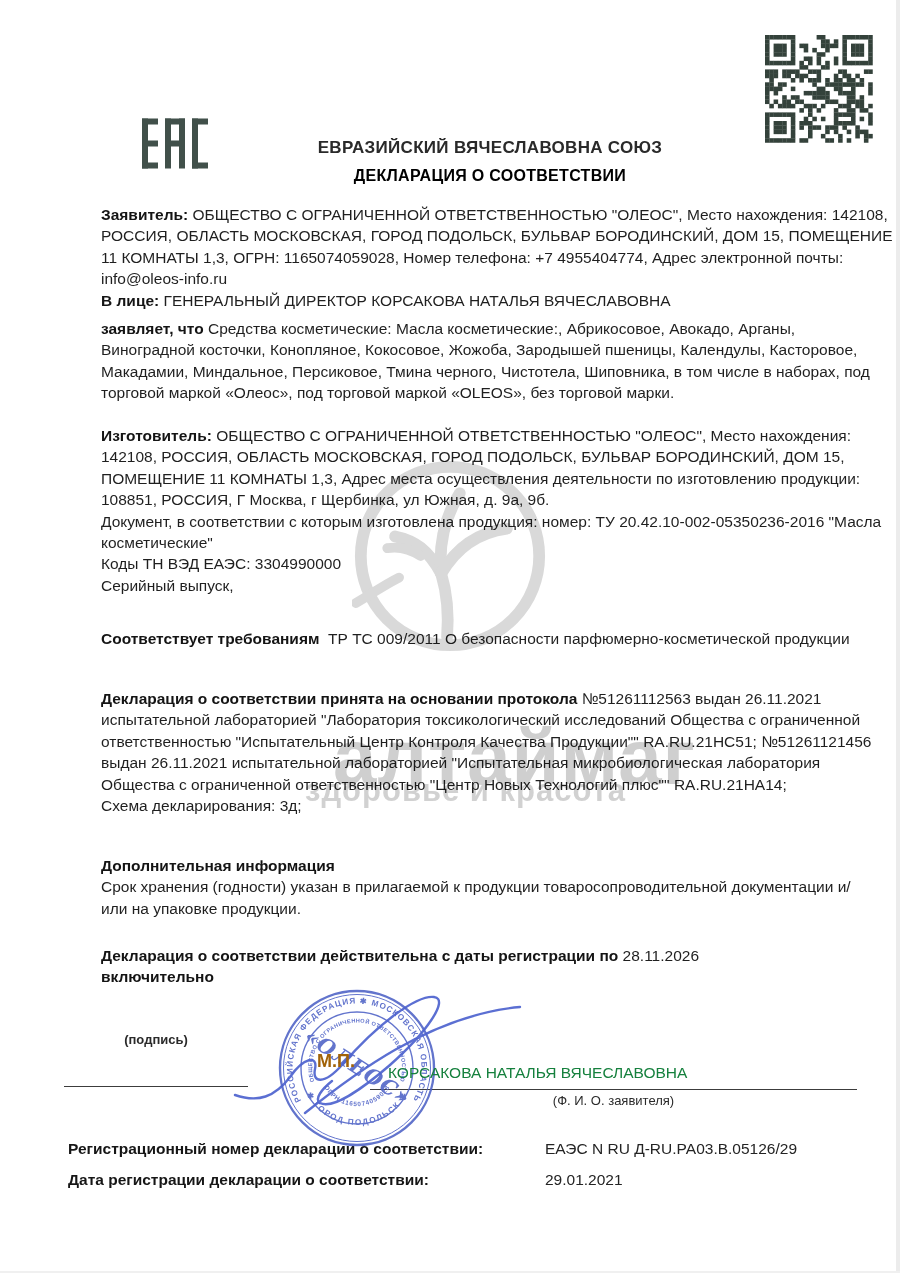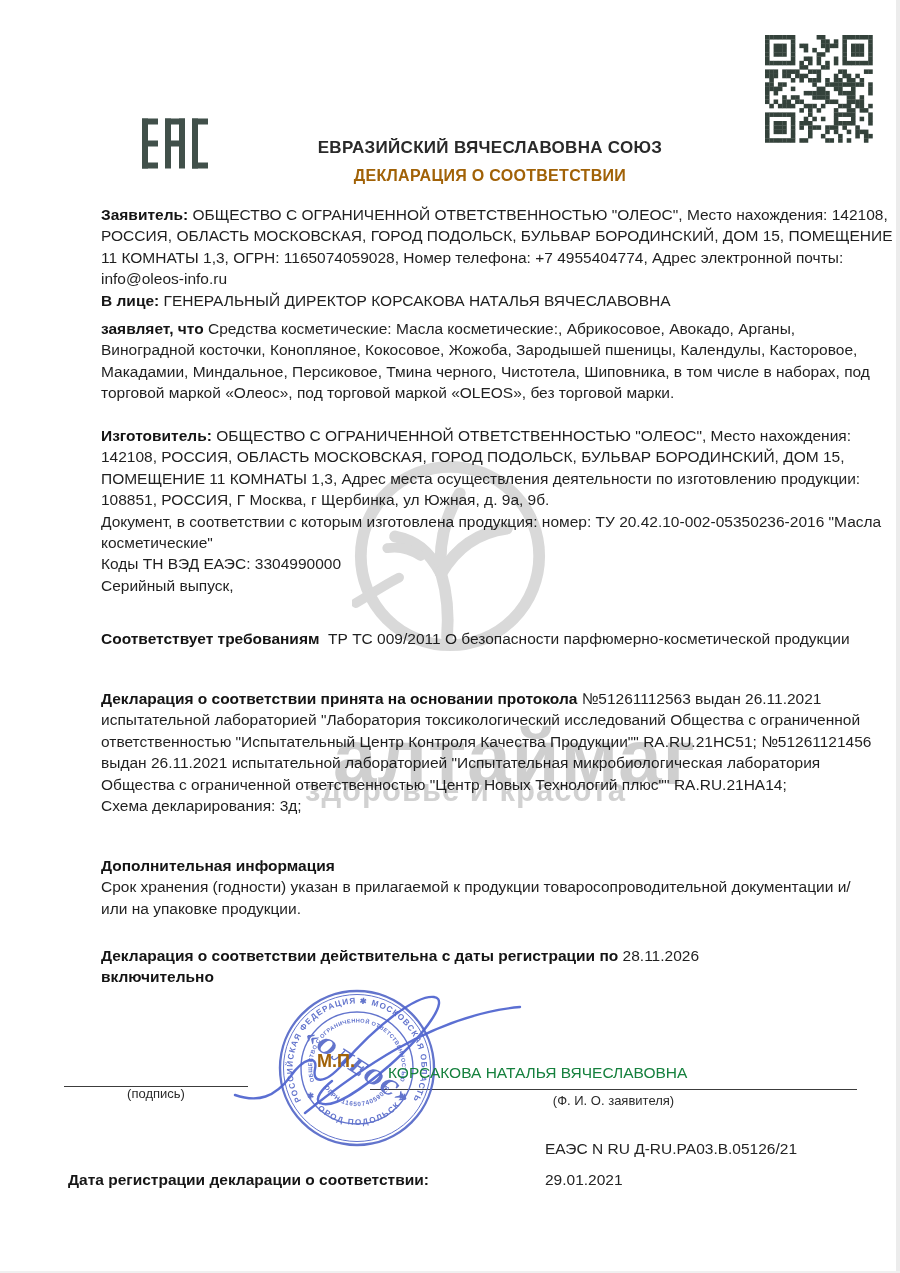--- a/index.html
+++ b/index.html
@@ -8,21 +8,21 @@
   .edge-right{position:absolute;right:0;top:0;width:4px;height:100%;background:#ececec;}
   .edge-bottom{position:absolute;left:0;bottom:0;width:100%;height:2px;background:#f0f0f0;}
 
   .abs{position:absolute;}
   .body-text{font-size:15.5px;line-height:21.4px;color:#1f1f1f;margin-left:33px;}
   .body-text p{margin:0;}
   b{color:#141414;}
 
   .titles{left:80px;top:138px;width:820px;text-align:center;}
   .title1{font-size:17px;font-weight:bold;letter-spacing:.3px;color:#2a2a2a;}
-  .title2{font-size:16px;font-weight:bold;letter-spacing:.3px;color:#a16207;margin-top:9px;}
+  .title2{font-size:16px;font-weight:bold;letter-spacing:.3px;color:#000000;margin-top:9px;}
 
   .block{left:68px;width:792px;}
   .applicant{top:204px;}
   .declares{top:318px;}
   .manufacturer{top:425px;}
   .compliance{top:628px;}
   .basis{top:688px;}
   .additional{top:855px;}
   .validity{top:945px;}
 
@@ -451,23 +451,24 @@
       <text transform="rotate(33) translate(0 6)" text-anchor="middle" font-size="21" font-family="DejaVu Serif, serif" font-style="italic" letter-spacing="1">«ОЛЕОС»</text>
     </g>
   </svg>
 
   <svg class="sign-svg" width="320" height="145" viewBox="0 0 320 145" fill="none" stroke="#4e63cf" stroke-width="2.4" stroke-linecap="round">
     <path d="M 15 110 C 38 118 55 112 70 92 C 84 72 98 70 95 84 C 92 98 104 100 122 80 C 160 36 198 10 214 12 C 230 14 206 48 170 80 C 140 106 112 124 100 118 C 94 114 102 104 112 96"></path>
     <path d="M 85 128 C 130 92 210 30 300 22"></path>
   </svg>
 
   <div class="sig-zone-line" style="left:64px;top:1086px;width:184px;"></div>
-  <div class="caption" style="left:64px;top:1086px;width:184px;">(подпись)</div>
+  <div class="caption" style="left:64px;top:1032px;width:184px;font-weight:bold;">(подпись)</div>
   <div class="mp">М.П.</div>
   <div class="fio-name">КОРСАКОВА НАТАЛЬЯ ВЯЧЕСЛАВОВНА</div>
   <div class="sig-zone-line" style="left:370px;top:1089px;width:487px;"></div>
   <div class="caption" style="left:370px;top:1093px;width:487px;">(Ф. И. О. заявителя)</div>
 
-  <div class="reg-row-value" style="top:1140px;">ЕАЭС N RU Д-RU.РА03.В.05126/21</div>
+  <div class="reg-row-label" style="top:1140px;">Регистрационный номер декларации о соответствии:</div>
+  <div class="reg-row-value" style="top:1140px;">ЕАЭС N RU Д-RU.РА03.В.05126/29</div>
   <div class="reg-row-label" style="top:1171px;">Дата регистрации декларации о соответствии:</div>
   <div class="reg-row-value" style="top:1171px;">29.01.2021</div>
 
 </div>
 
 </body></html>

